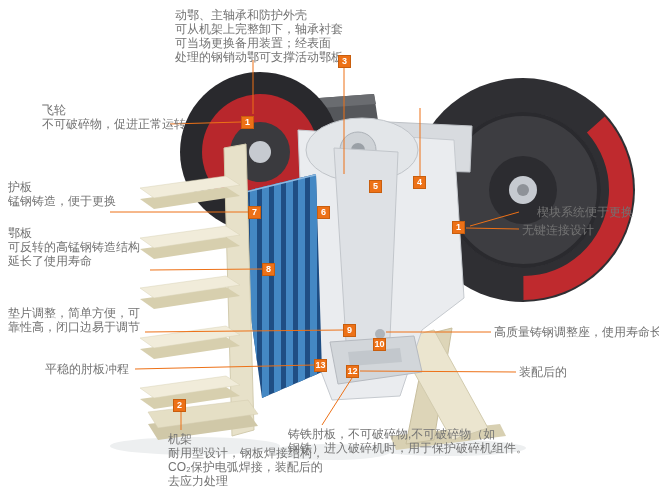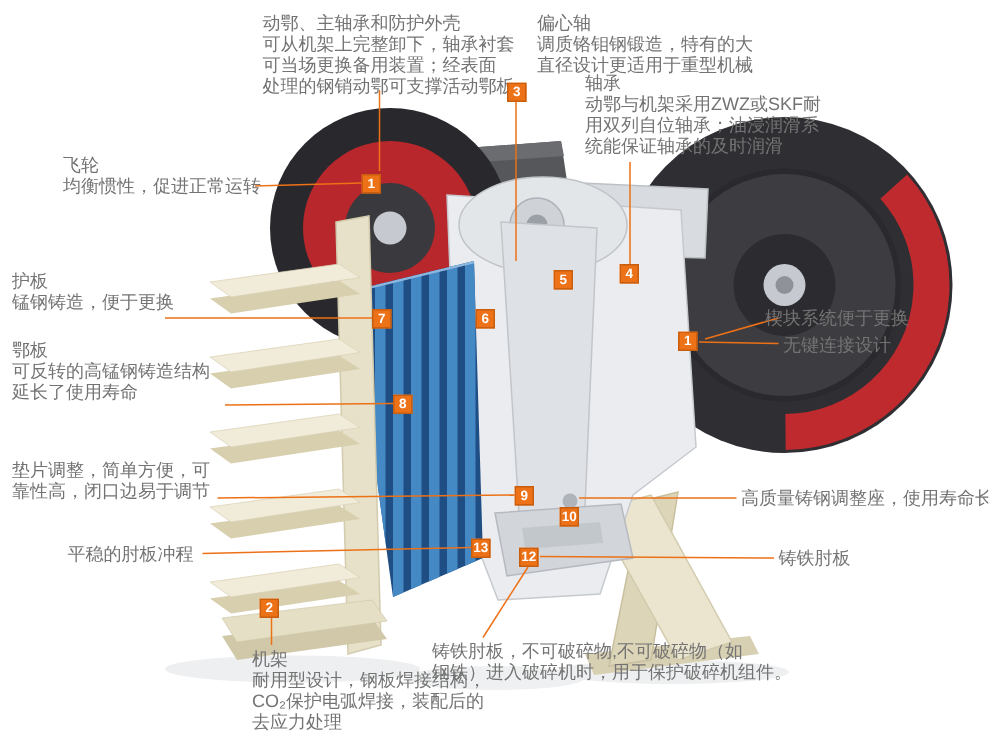--- a/index.html
+++ b/index.html
@@ -139,47 +139,40 @@
       <line x1="519" y1="229" x2="466" y2="228"></line>
       <line x1="491" y1="332" x2="386" y2="332"></line>
       <line x1="516" y1="372" x2="360" y2="371"></line>
     </g>
   </svg>
 
   <div class="ann" style="left:175px;top:8px">动鄂、主轴承和防护外壳
 可从机架上完整卸下，轴承衬套
 可当场更换备用装置；经表面
 处理的钢销动鄂可支撑活动鄂板。</div>
-  <div class="ann" style="left:358px;top:8px">偏心轴
-调质铬钼钢锻造，特有的大
-直径设计更适用于重型机械</div>
-  <div class="ann" style="left:390px;top:48px">轴承
-动鄂与机架采用ZWZ或SKF耐
-用双列自位轴承；油浸润滑系
-统能保证轴承的及时润滑</div>
   <div class="ann" style="left:42px;top:103px">飞轮
-均衡惯性，促进正常运转</div>
+不可破碎物，促进正常运转</div>
   <div class="ann" style="left:8px;top:180px">护板
 锰钢铸造，便于更换</div>
   <div class="ann" style="left:8px;top:226px">鄂板
 可反转的高锰钢铸造结构
 延长了使用寿命</div>
   <div class="ann" style="left:8px;top:306px">垫片调整，简单方便，可
 靠性高，闭口边易于调节</div>
   <div class="ann" style="left:45px;top:362px">平稳的肘板冲程</div>
   <div class="ann" style="left:168px;top:432px">机架
 耐用型设计，钢板焊接结构，
 CO₂保护电弧焊接，装配后的
 去应力处理</div>
   <div class="ann" style="left:288px;top:427px">铸铁肘板，不可破碎物,不可破碎物（如
 钢铁）进入破碎机时，用于保护破碎机组件。</div>
-  <div class="ann" style="left:510px;top:205px">楔块系统便于更换</div>
+  <div class="ann" style="left:537px;top:205px">楔块系统便于更换</div>
   <div class="ann" style="left:522px;top:223px">无键连接设计</div>
   <div class="ann" style="left:494px;top:325px">高质量铸钢调整座，使用寿命长</div>
-  <div class="ann" style="left:519px;top:365px">铸铁肘板</div>
+  <div class="ann" style="left:519px;top:365px">装配后的</div>
 
   <div class="marker" style="left:241px;top:116px">1</div>
   <div class="marker" style="left:173px;top:399px">2</div>
   <div class="marker" style="left:338px;top:55px">3</div>
   <div class="marker" style="left:413px;top:176px">4</div>
   <div class="marker" style="left:369px;top:180px">5</div>
   <div class="marker" style="left:317px;top:206px">6</div>
   <div class="marker" style="left:248px;top:206px">7</div>
   <div class="marker" style="left:262px;top:263px">8</div>
   <div class="marker" style="left:343px;top:324px">9</div>

